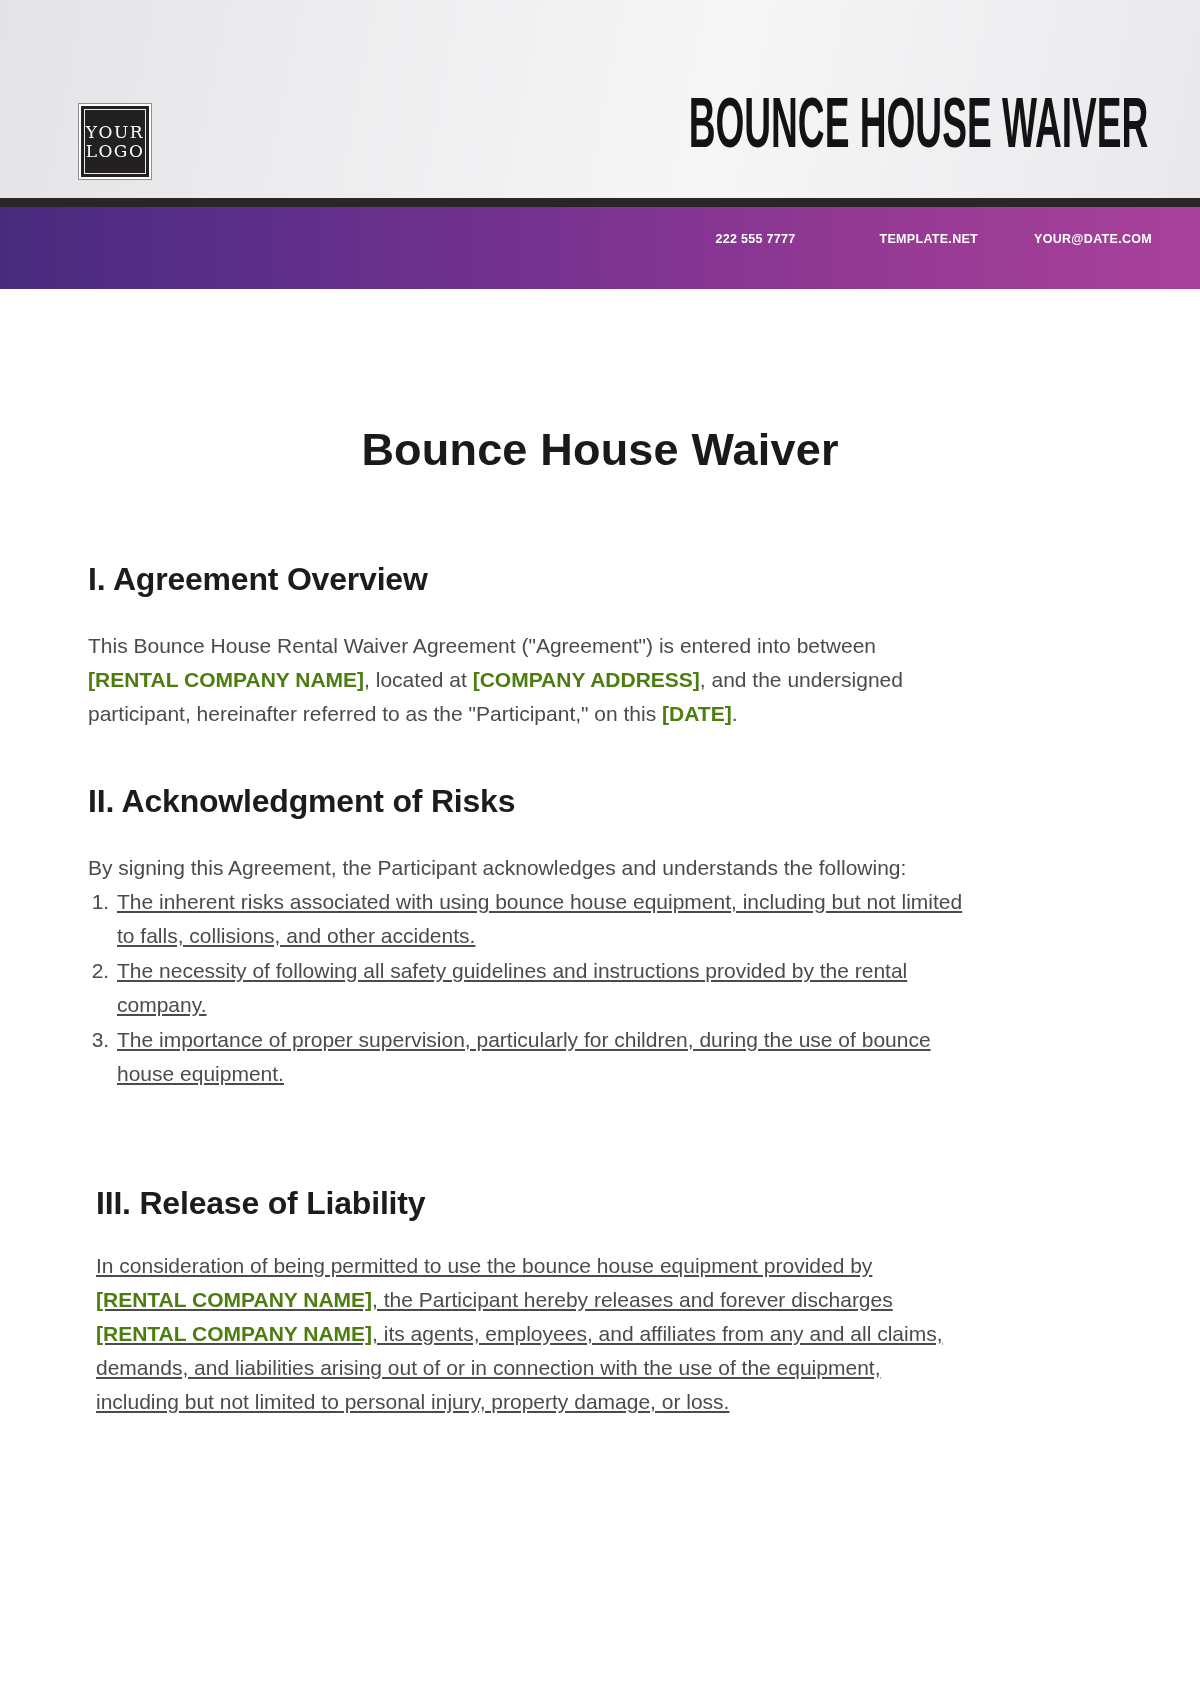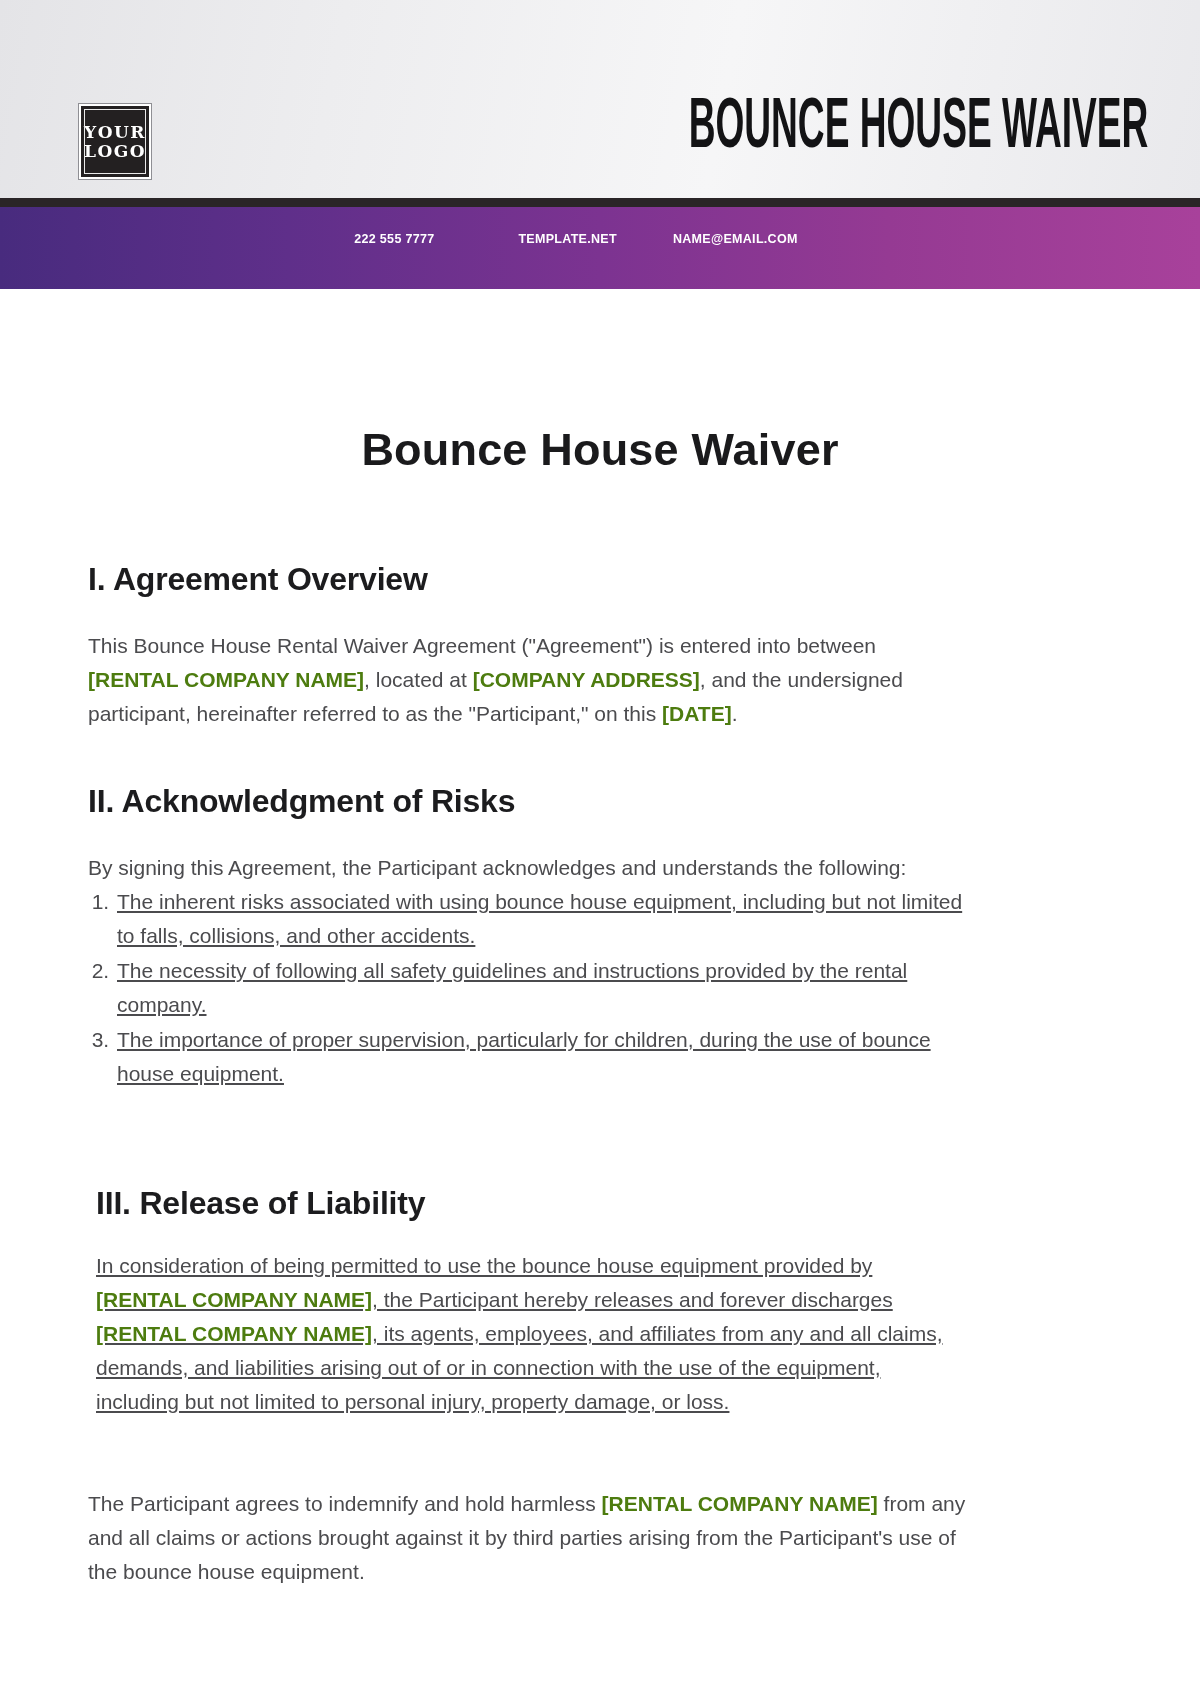--- a/index.html
+++ b/index.html
@@ -29,21 +29,20 @@
   }
   .logo-inner{
     position:relative;
     width:100%; height:100%;
     box-sizing:border-box;
     background:#232021;
     display:flex;
     flex-direction:column;
     justify-content:center;
     align-items:center;
-    font-weight:bold;
   }
   .logo-inner::after{
     content:"";
     position:absolute;
     inset:3px;
     border:1px solid #e9e9e9;
     pointer-events:none;
   }
   .logo-text{
     color:#ffffff;
@@ -66,21 +65,21 @@
   }
 
   
   .divider-strip{ height:9px; background:#2a2527; }
   .contact-bar{
     box-sizing:border-box;
     height:82px;
     background:linear-gradient(90deg,#482b7e 0%,#5f2f8a 24%,#7c3391 50%,#953a93 74%,#a8419b 100%);
     display:flex;
     align-items:center;
-    justify-content:center;
+    justify-content:flex-end;
     padding-right:48px;
     padding-bottom:18px;
   }
   .contact-item{
     color:#ffffff;
     font-weight:700;
     font-size:12.5px;
     letter-spacing:0.3px;
     white-space:nowrap;
   }
@@ -145,21 +144,21 @@
       </div>
     </div>
     <div class="masthead-title">BOUNCE HOUSE WAIVER</div>
   </header>
 
   <div class="divider-strip"></div>
 
   <div class="contact-bar">
     <span class="contact-item contact-phone">222 555 7777</span>
     <span class="contact-item contact-site">TEMPLATE.NET</span>
-    <span class="contact-item">NAME@EMAIL.COM</span>
+    <span class="contact-item">YOUR@DATE.COM</span>
   </div>
 
   <main>
     <h1 class="doc-title">Bounce House Waiver</h1>
     <div class="content" id="doc-sections">
         <section>
           <h2>I. Agreement Overview</h2>
           <p>This Bounce House Rental Waiver Agreement ("Agreement") is entered into between <b class="ph">[RENTAL COMPANY NAME]</b>, located at <b class="ph">[COMPANY ADDRESS]</b>, and the undersigned participant, hereinafter referred to as the "Participant," on this <b class="ph">[DATE]</b>.</p>
         </section>
         <section>
@@ -169,18 +168,17 @@
             <li>The inherent risks associated with using bounce house equipment, including but not limited to falls, collisions, and other accidents.</li>
             <li>The necessity of following all safety guidelines and instructions provided by the rental company.</li>
             <li>The importance of proper supervision, particularly for children, during the use of bounce house equipment.</li>
           </ol>
         </section>
         <section>
           <h2>III. Release of Liability</h2>
           <p>In consideration of being permitted to use the bounce house equipment provided by <b class="ph">[RENTAL COMPANY NAME]</b>, the Participant hereby releases and forever discharges <b class="ph">[RENTAL COMPANY NAME]</b>, its agents, employees, and affiliates from any and all claims, demands, and liabilities arising out of or in connection with the use of the equipment, including but not limited to personal injury, property damage, or loss.</p>
         </section>
         <section>
-          <p>The Participant agrees to indemnify and hold harmless <b class="ph">[RENTAL COMPANY NAME]</b> from any and all claims or actions brought against it by third parties arising from the Participant's use of the bounce house equipment.</p>
         </section>
       </div>
   </main>
 
 </div>
 
 </body></html>

